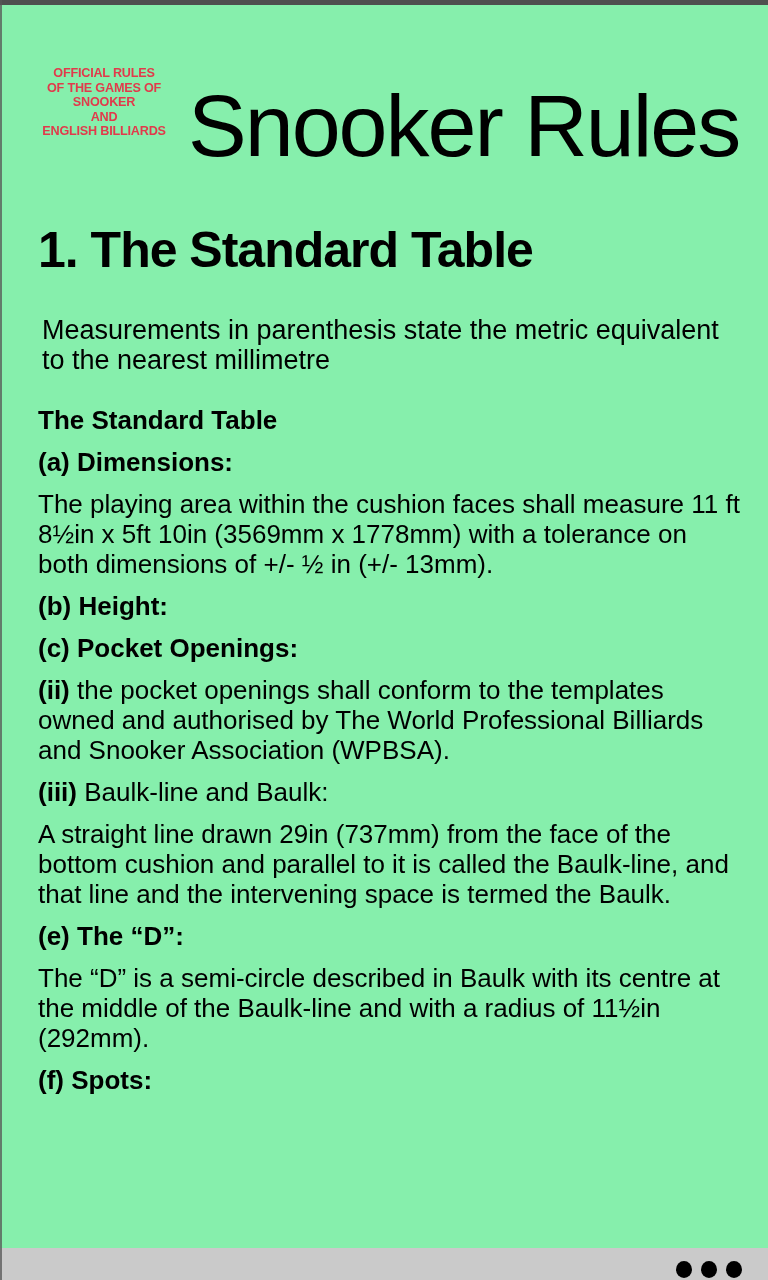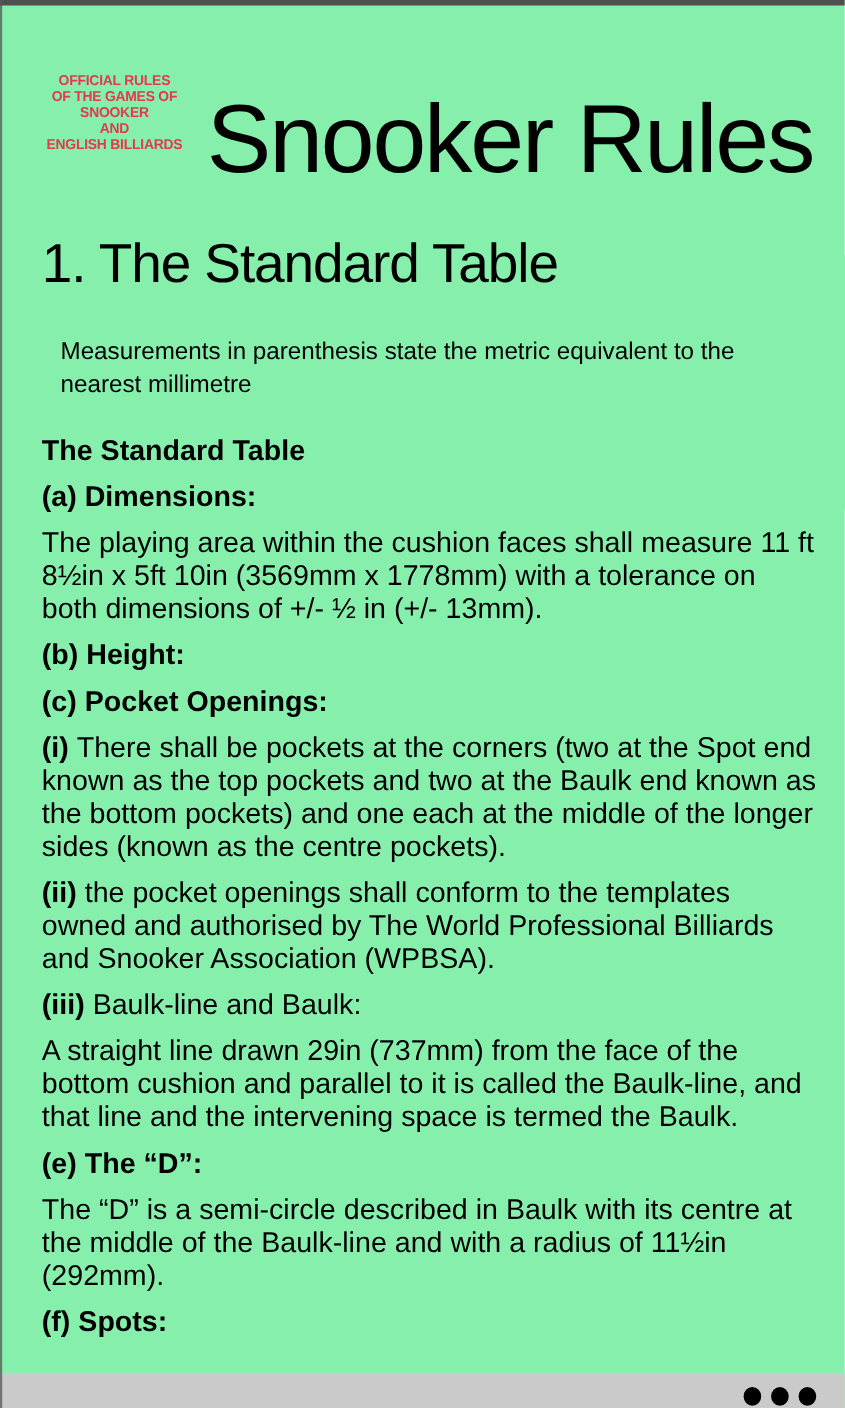--- a/index.html
+++ b/index.html
@@ -49,28 +49,28 @@
     letter-spacing: -2px;
     white-space: nowrap;
   }
 
   
   .content {
     position: absolute; left: 38px; right: 26px; top: 210px; bottom: 0;
     overflow: hidden;
   }
   .content h2 {
-    margin: 0 0 36px 0;
+    margin: 11px 0 36px 0;
     font-size: 50px; line-height: 58px;
-    font-weight: 400;
+    font-weight: 700;
     letter-spacing: -1px;
   }
   .intro {
-    margin: 0 0 30px 17px;
-    font-size: 22px; line-height: 30px;
+    margin: 0 0 30px 4px;
+    font-size: 27px; line-height: 30px;
   }
   .blocks div {
     font-size: 26px; line-height: 30px; margin-top: 12px;
   }
   .b { font-weight: bold; }
 
   
   .app-bar {
     position: absolute; left: 0; right: 0; bottom: 0;
     height: 32px;
@@ -110,21 +110,20 @@
 
   <main class="content">
     <h2>1. The Standard Table</h2>
     <p class="intro">Measurements in parenthesis state the metric equivalent to the nearest millimetre</p>
     <div class="blocks">
         <div><span class="b">The Standard Table</span></div>
         <div><span class="b">(a) Dimensions:</span></div>
         <div><span>The playing area within the cushion faces shall measure 11 ft 8½in x 5ft 10in (3569mm x 1778mm) with a tolerance on both dimensions of +/- ½ in (+/- 13mm).</span></div>
         <div><span class="b">(b) Height:</span></div>
         <div><span class="b">(c) Pocket Openings:</span></div>
-        <div><span class="b">(i) </span><span>There shall be pockets at the corners (two at the Spot end known as the top pockets and two at the Baulk end known as the bottom pockets) and one each at the middle of the longer sides (known as the centre pockets).</span></div>
         <div><span class="b">(ii) </span><span>the pocket openings shall conform to the templates owned and authorised by The World Professional Billiards and Snooker Association (WPBSA).</span></div>
         <div><span class="b">(iii) </span><span>Baulk-line and Baulk:</span></div>
         <div><span>A straight line drawn 29in (737mm) from the face of the bottom cushion and parallel to it is called the Baulk-line, and that line and the intervening space is termed the Baulk.</span></div>
         <div><span class="b">(e) The “D”:</span></div>
         <div><span>The “D” is a semi-circle described in Baulk with its centre at the middle of the Baulk-line and with a radius of 11½in (292mm).</span></div>
         <div><span class="b">(f) Spots:</span></div>
       </div>
   </main>
 
   <div class="app-bar">

